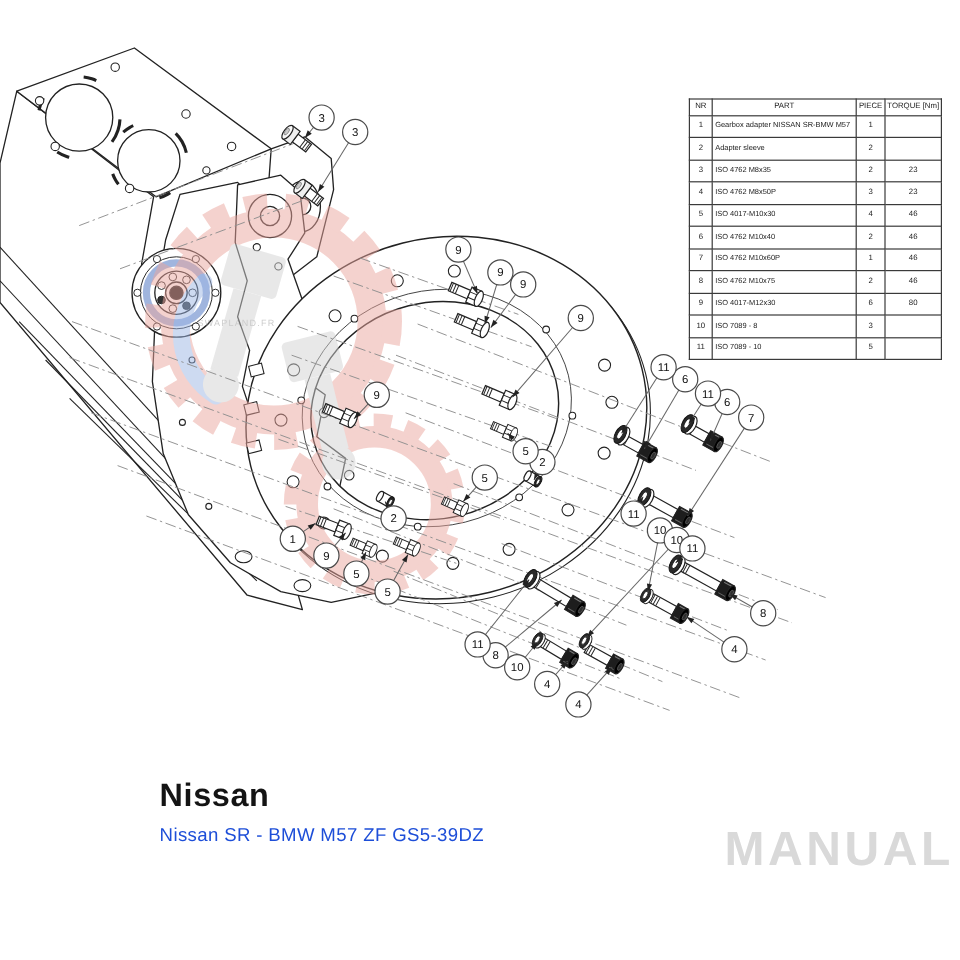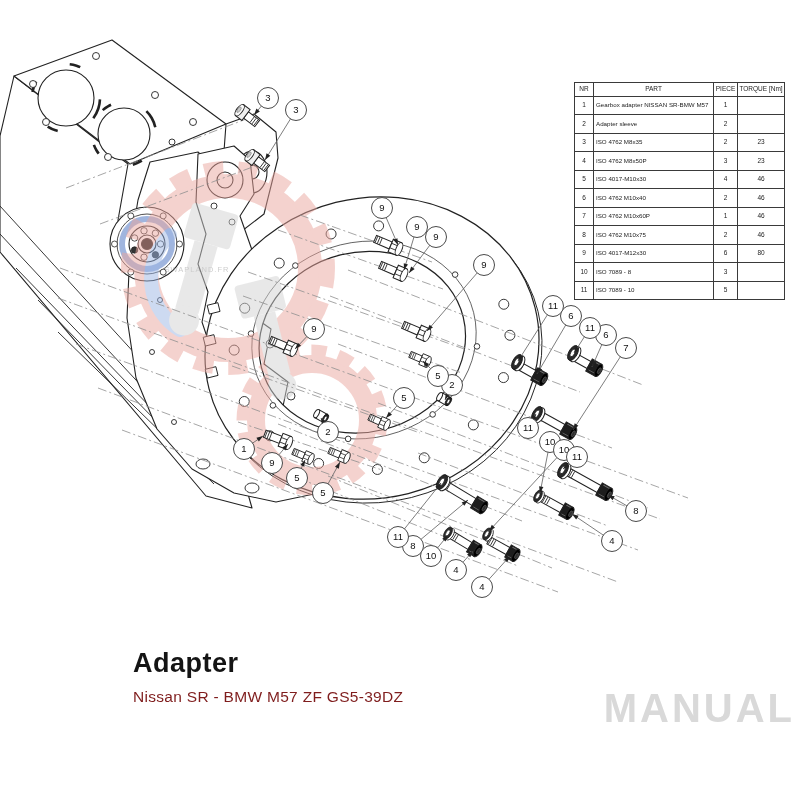--- a/index.html
+++ b/index.html
@@ -10,21 +10,21 @@
   .parts-table{position:absolute;left:574px;top:82px;width:198px;border-collapse:collapse;
                table-layout:fixed;font-size:6.5px;color:#1c1c1c;background:#fff;}
   .parts-table th,.parts-table td{border:1px solid #3a3a3a;line-height:1;overflow:hidden;
                white-space:nowrap;}
   .parts-table th{font-weight:normal;padding:3px 1px;text-align:center;}
   .parts-table td{padding:5.5px 1px;text-align:center;}
   .parts-table td.part{ text-align:left;padding-left:2px;font-size:6.2px;}
   
   .title-block{position:absolute;left:133px;top:648px;}
   .doc-title{font-size:27px;font-weight:800;color:#141414;letter-spacing:.5px;}
-  .doc-subtitle{margin-top:9px;font-size:15.5px;font-weight:400;color:#7f1d1d;letter-spacing:.3px;}
+  .doc-subtitle{margin-top:9px;font-size:15.5px;font-weight:400;color:#1d4ed8;letter-spacing:.3px;}
   .manual-mark{position:absolute;right:5px;top:686px;font-size:40px;font-weight:600;
                color:#d9d9d9;letter-spacing:3px;}
 </style>
 </head>
 <body>
 
 <div class="page">
 
   <svg id="drawing" width="800" height="800" viewBox="0 0 800 800">
 
@@ -709,18 +709,18 @@
         <tr>
           <td>11</td>
           <td class="part">ISO 7089 - 10</td>
           <td>5</td>
           <td></td>
         </tr>
       </tbody>
   </table>
 
   <div class="title-block">
-    <div class="doc-title">Adapter</div>
+    <div class="doc-title">Nissan</div>
     <div class="doc-subtitle">Nissan SR - BMW M57 ZF GS5-39DZ</div>
   </div>
 
   <div class="manual-mark">MANUAL</div>
 </div>
 
 </body></html>

